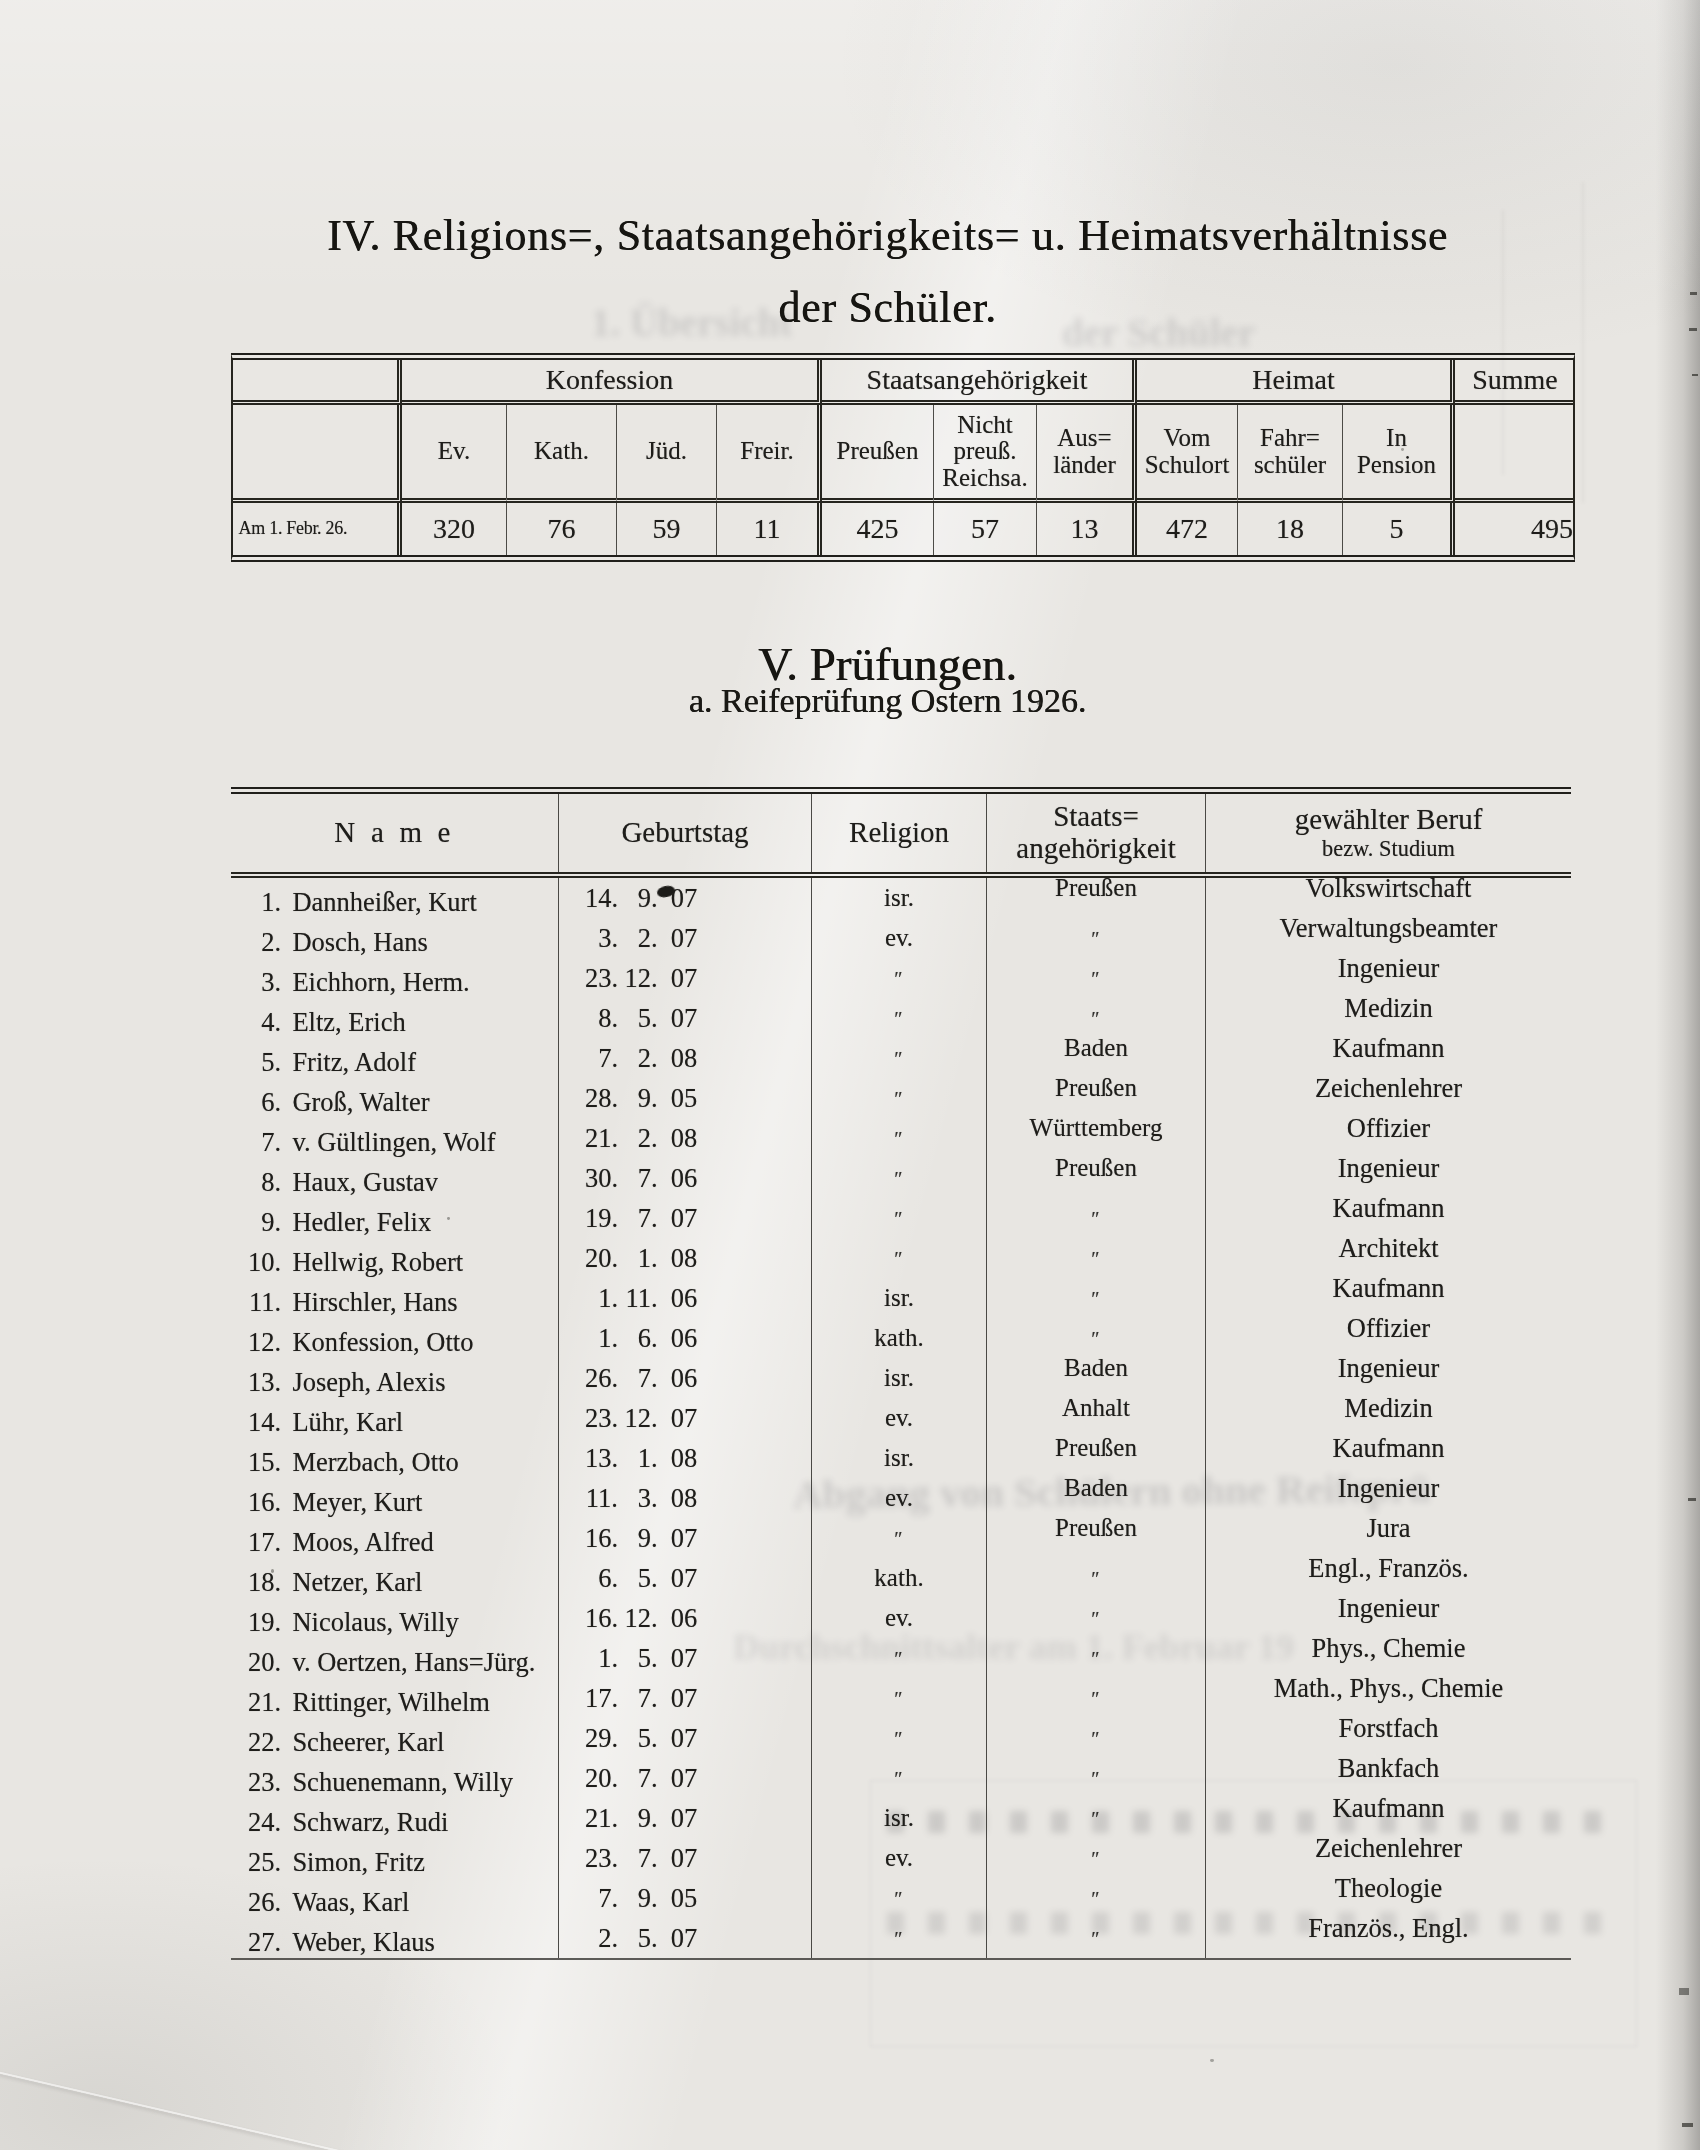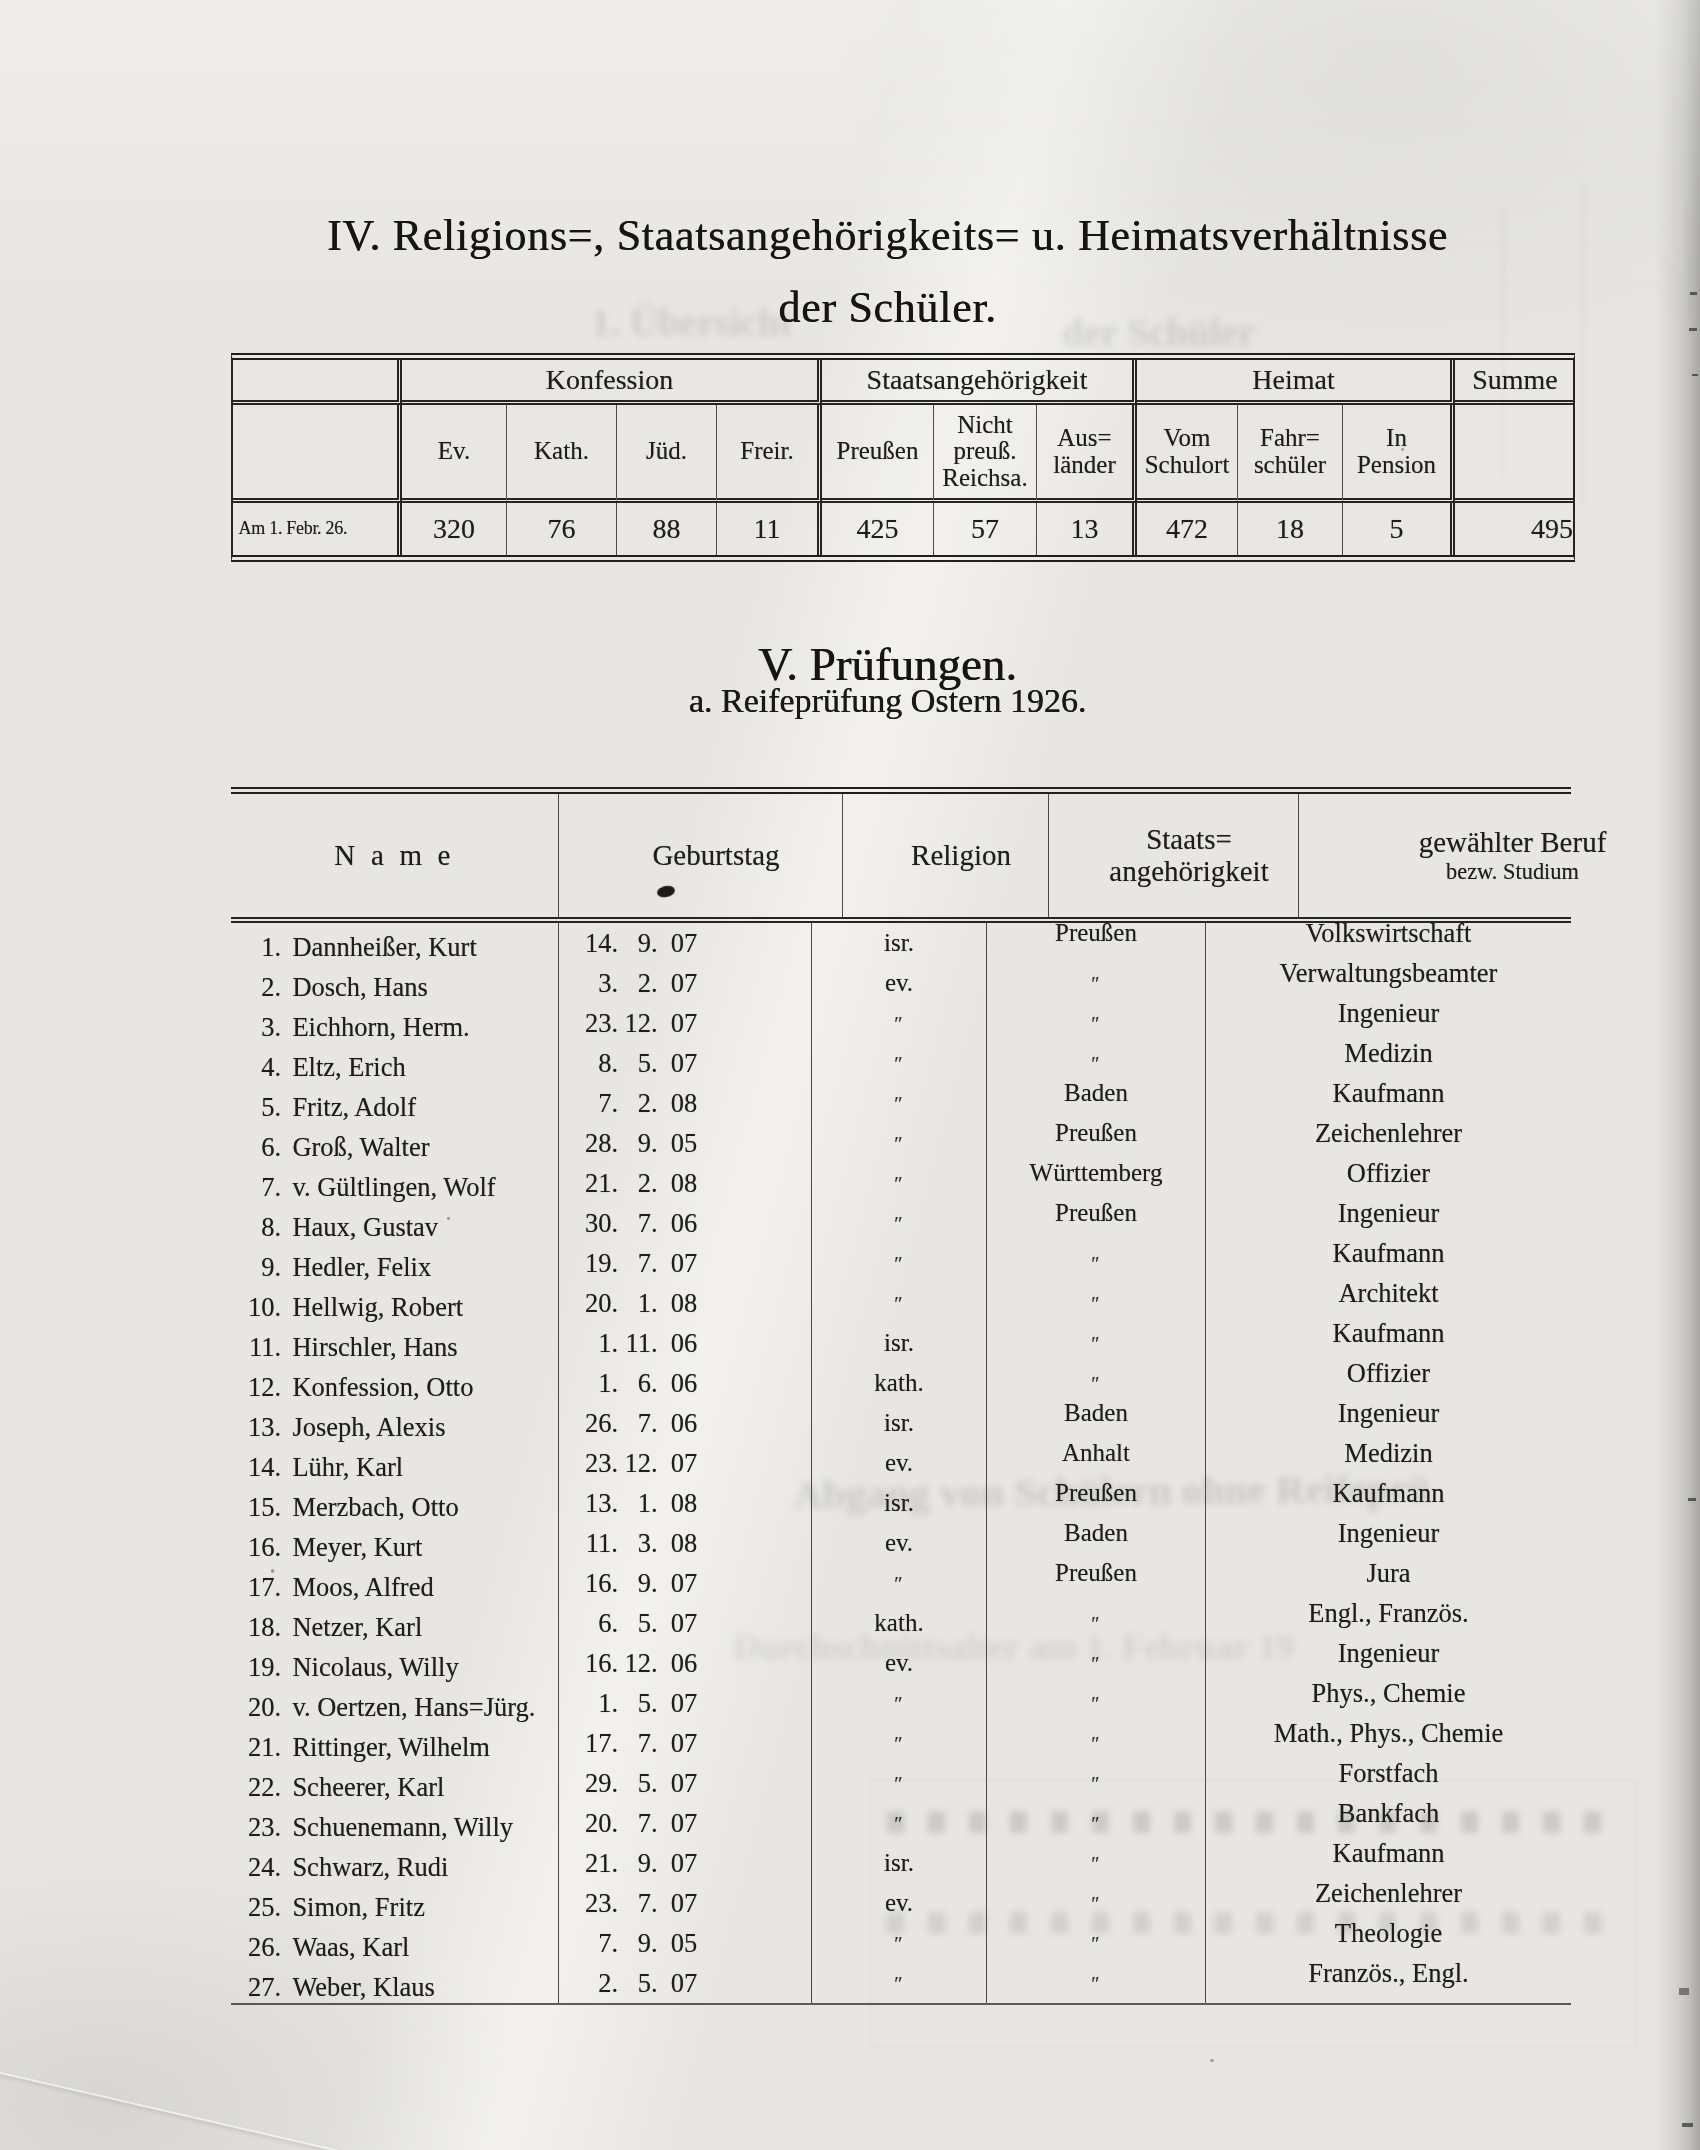--- a/index.html
+++ b/index.html
@@ -52,21 +52,21 @@
   .s-summe-val{justify-content:flex-end;padding-right:2px;}
 
   
   .extable{
     position:absolute;left:231px;top:787px;width:1340px;
     border-top:7px double #201f1b;
     border-bottom:2.1px solid rgba(55,54,50,.8);
   }
   .exhead{
     display:grid;grid-template-columns:328px 253px 175px 219px 365px;
-    height:129px;border-bottom:6.3px double #26251f;box-sizing:border-box;gap:31px;
+    height:84px;border-bottom:6.3px double #26251f;box-sizing:border-box;
   }
   .eh{
     display:flex;flex-direction:column;align-items:center;justify-content:center;
     font-size:29px;line-height:1.1;white-space:pre-line;text-align:center;
     border-right:1.4px solid rgba(46,45,41,.85);box-sizing:border-box;
     text-shadow:0 0 0.7px rgba(30,30,28,.5);
   }
   .eh:last-child{border-right:none;}
   .eh .sub2{font-size:22.4px;margin-top:1.4px;}
   .trow{
@@ -146,21 +146,21 @@
 Schulort</div>
     <div class="s-cell s-sub hsep">Fahr=
 schüler</div>
     <div class="s-cell s-sub dbl hsep">In
 Pension</div>
     <div class="s-cell nor hsep"></div>
 
     <div class="s-cell s-stub dbl">Am 1. Febr. 26.</div>
     <div class="s-cell">320</div>
     <div class="s-cell">76</div>
-    <div class="s-cell">88</div>
+    <div class="s-cell">59</div>
     <div class="s-cell dbl">11</div>
     <div class="s-cell">425</div>
     <div class="s-cell">57</div>
     <div class="s-cell dbl">13</div>
     <div class="s-cell">472</div>
     <div class="s-cell">18</div>
     <div class="s-cell dbl">5</div>
     <div class="s-cell nor s-summe-val">495</div>
   </div>
 

